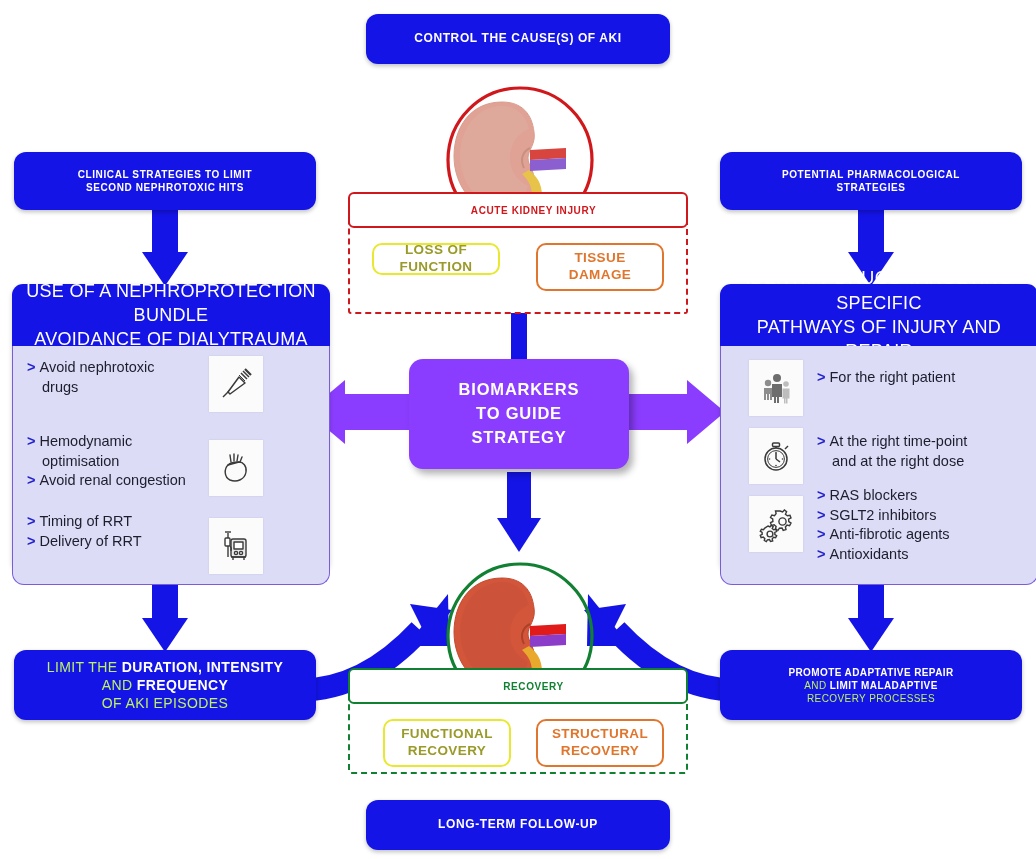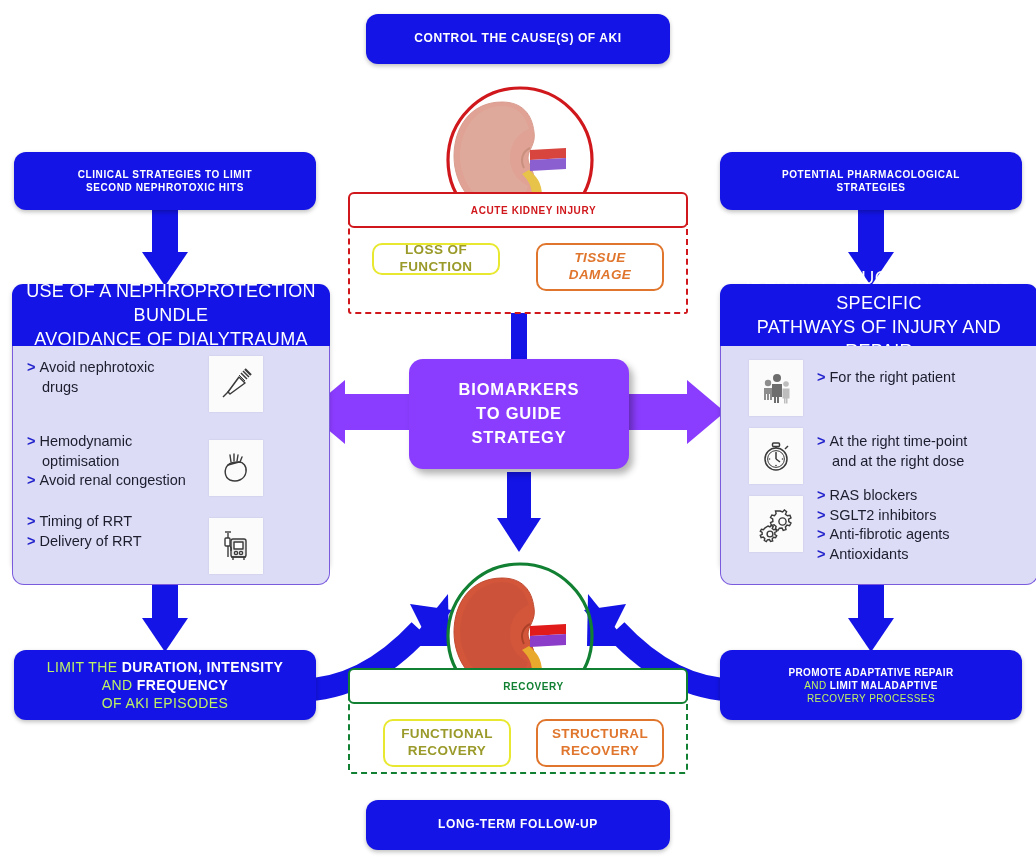--- a/index.html
+++ b/index.html
@@ -209,21 +209,21 @@
   <div class="abs status-bar" style="left:348px; top:192px; width:340px; height:36px; border:2.6px solid #d0181c; color:#d0181c; z-index:3;">
     <span>ACUTE KIDNEY INJURY</span>
   </div>
 
   <div class="abs dash-box" style="left:348px; top:214px; width:340px; height:100px; border:2.4px dashed #d0181c; z-index:1;"></div>
 
   <div class="abs sub-chip" style="left:372px; top:243px; width:128px; height:32px; border:2.4px solid #e8e830; color:#9a9a2a; z-index:3; flex-direction:column;">
     <span>LOSS OF</span>
     <span>FUNCTION</span>
   </div>
-  <div class="abs sub-chip" style="left:536px; top:243px; width:128px; height:48px; border:2.4px solid #e0762d; color:#e0762d; z-index:3; flex-direction:column;font-style:italic;">
+  <div class="abs sub-chip" style="left:536px; top:243px; width:128px; height:48px; border:2.4px solid #e0762d; color:#e0762d; z-index:3; flex-direction:column;">
     <span>TISSUE</span>
     <span>DAMAGE</span>
   </div>
 
   <div class="abs blue-pill mid" style="left:14px; top:152px; width:302px; height:58px; flex-direction:column;">
     <span>CLINICAL STRATEGIES TO LIMIT</span>
     <span>SECOND NEPHROTOXIC HITS</span>
   </div>
 
   <div class="abs panel-wrap" style="left:12px; top:284px; width:318px; height:288px;">

